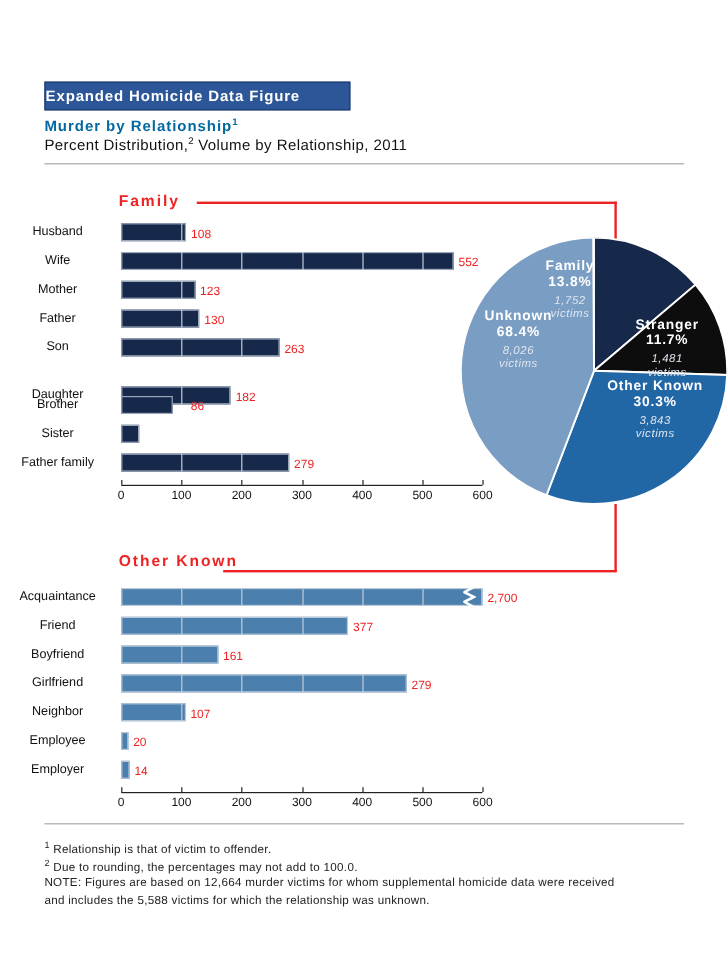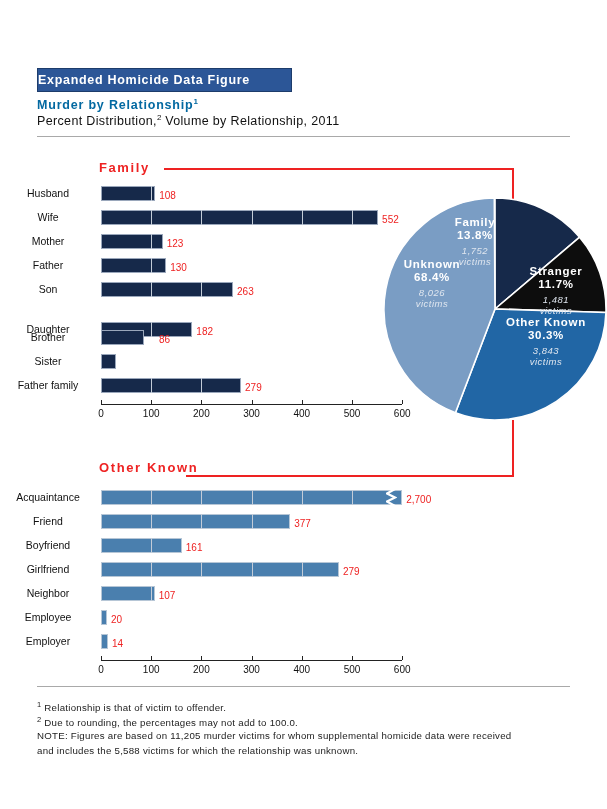--- a/index.html
+++ b/index.html
@@ -446,14 +446,14 @@
     <div class="axis-tick-label" style="left: 402.2px; top: 176px;">600</div>
   </div>
 
 <div id="footer-rule"></div>
 <div class="footnote" id="footnote-1">
   <sup>1</sup><span> Relationship is that of victim to offender.</span>
 </div>
 <div class="footnote" id="footnote-2">
   <sup>2</sup><span> Due to rounding, the percentages may not add to 100.0.</span>
 </div>
-<div class="footnote" id="note-line-1">NOTE:  Figures are based on 11,205 murder victims for whom supplemental homicide data were received</div>
+<div class="footnote" id="note-line-1">NOTE:  Figures are based on 12,664 murder victims for whom supplemental homicide data were received</div>
 <div class="footnote" id="note-line-2">and includes the 5,588 victims for which the relationship was unknown.</div>
 
 </body></html>

